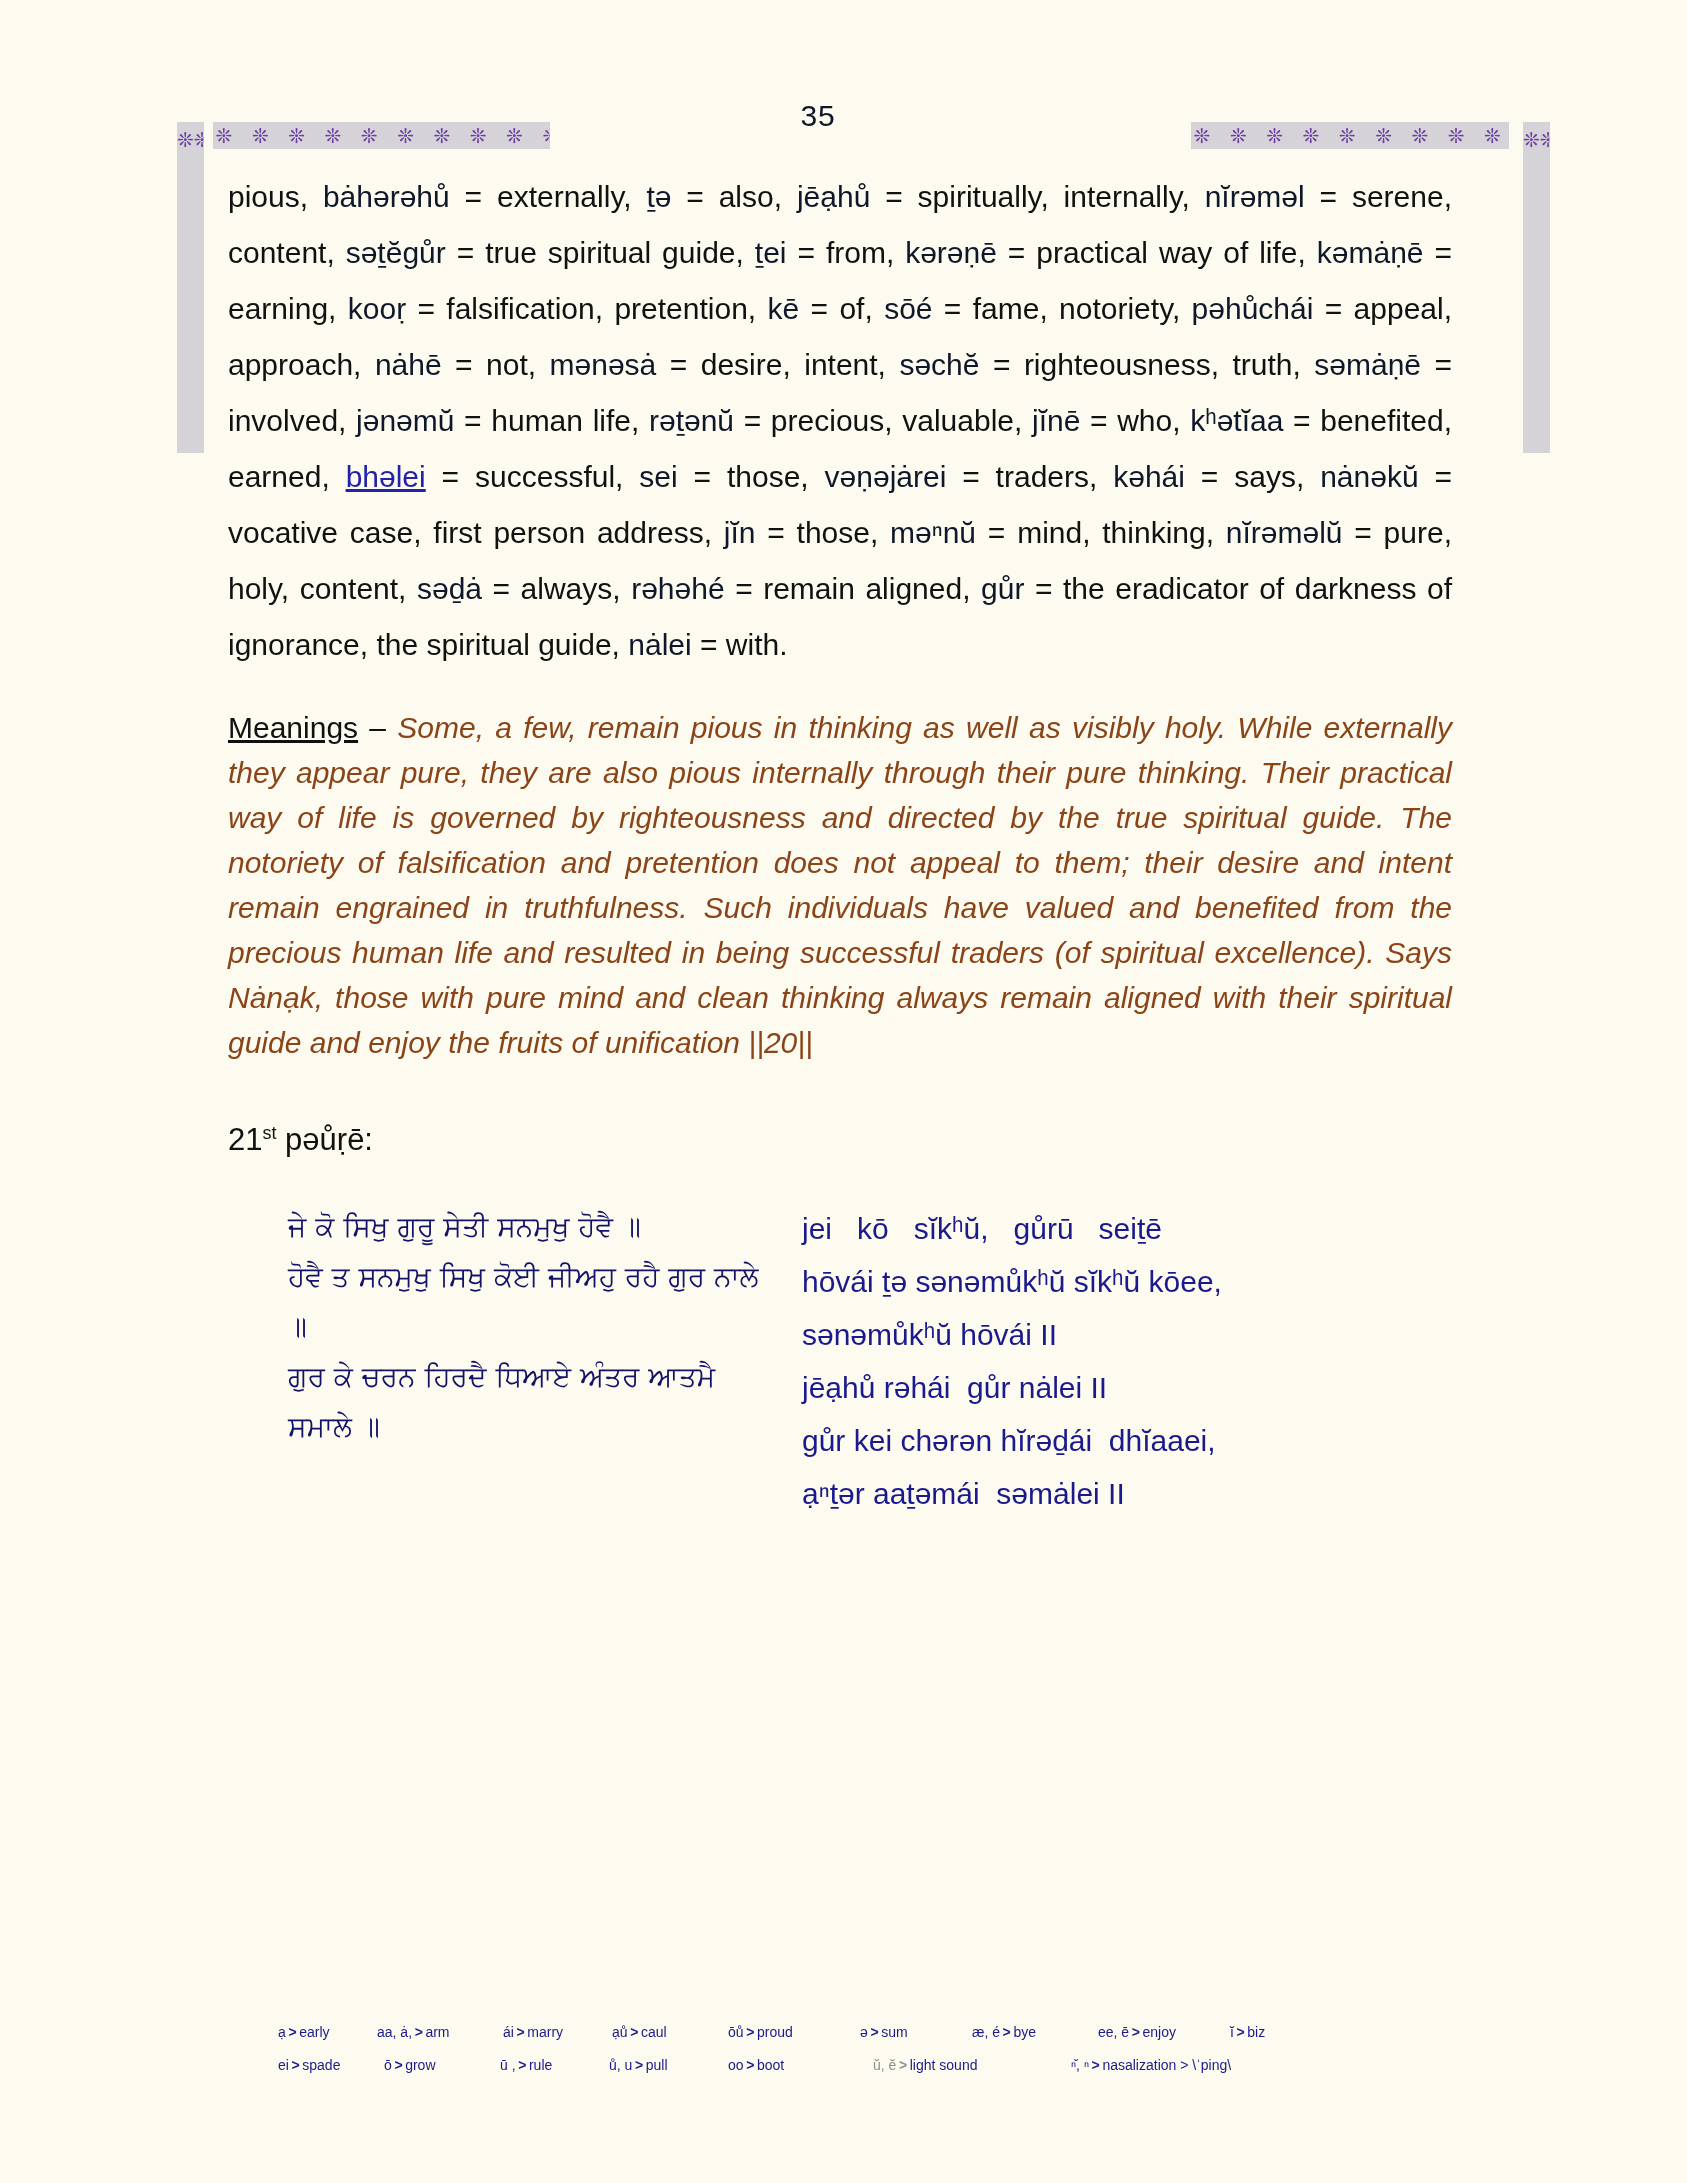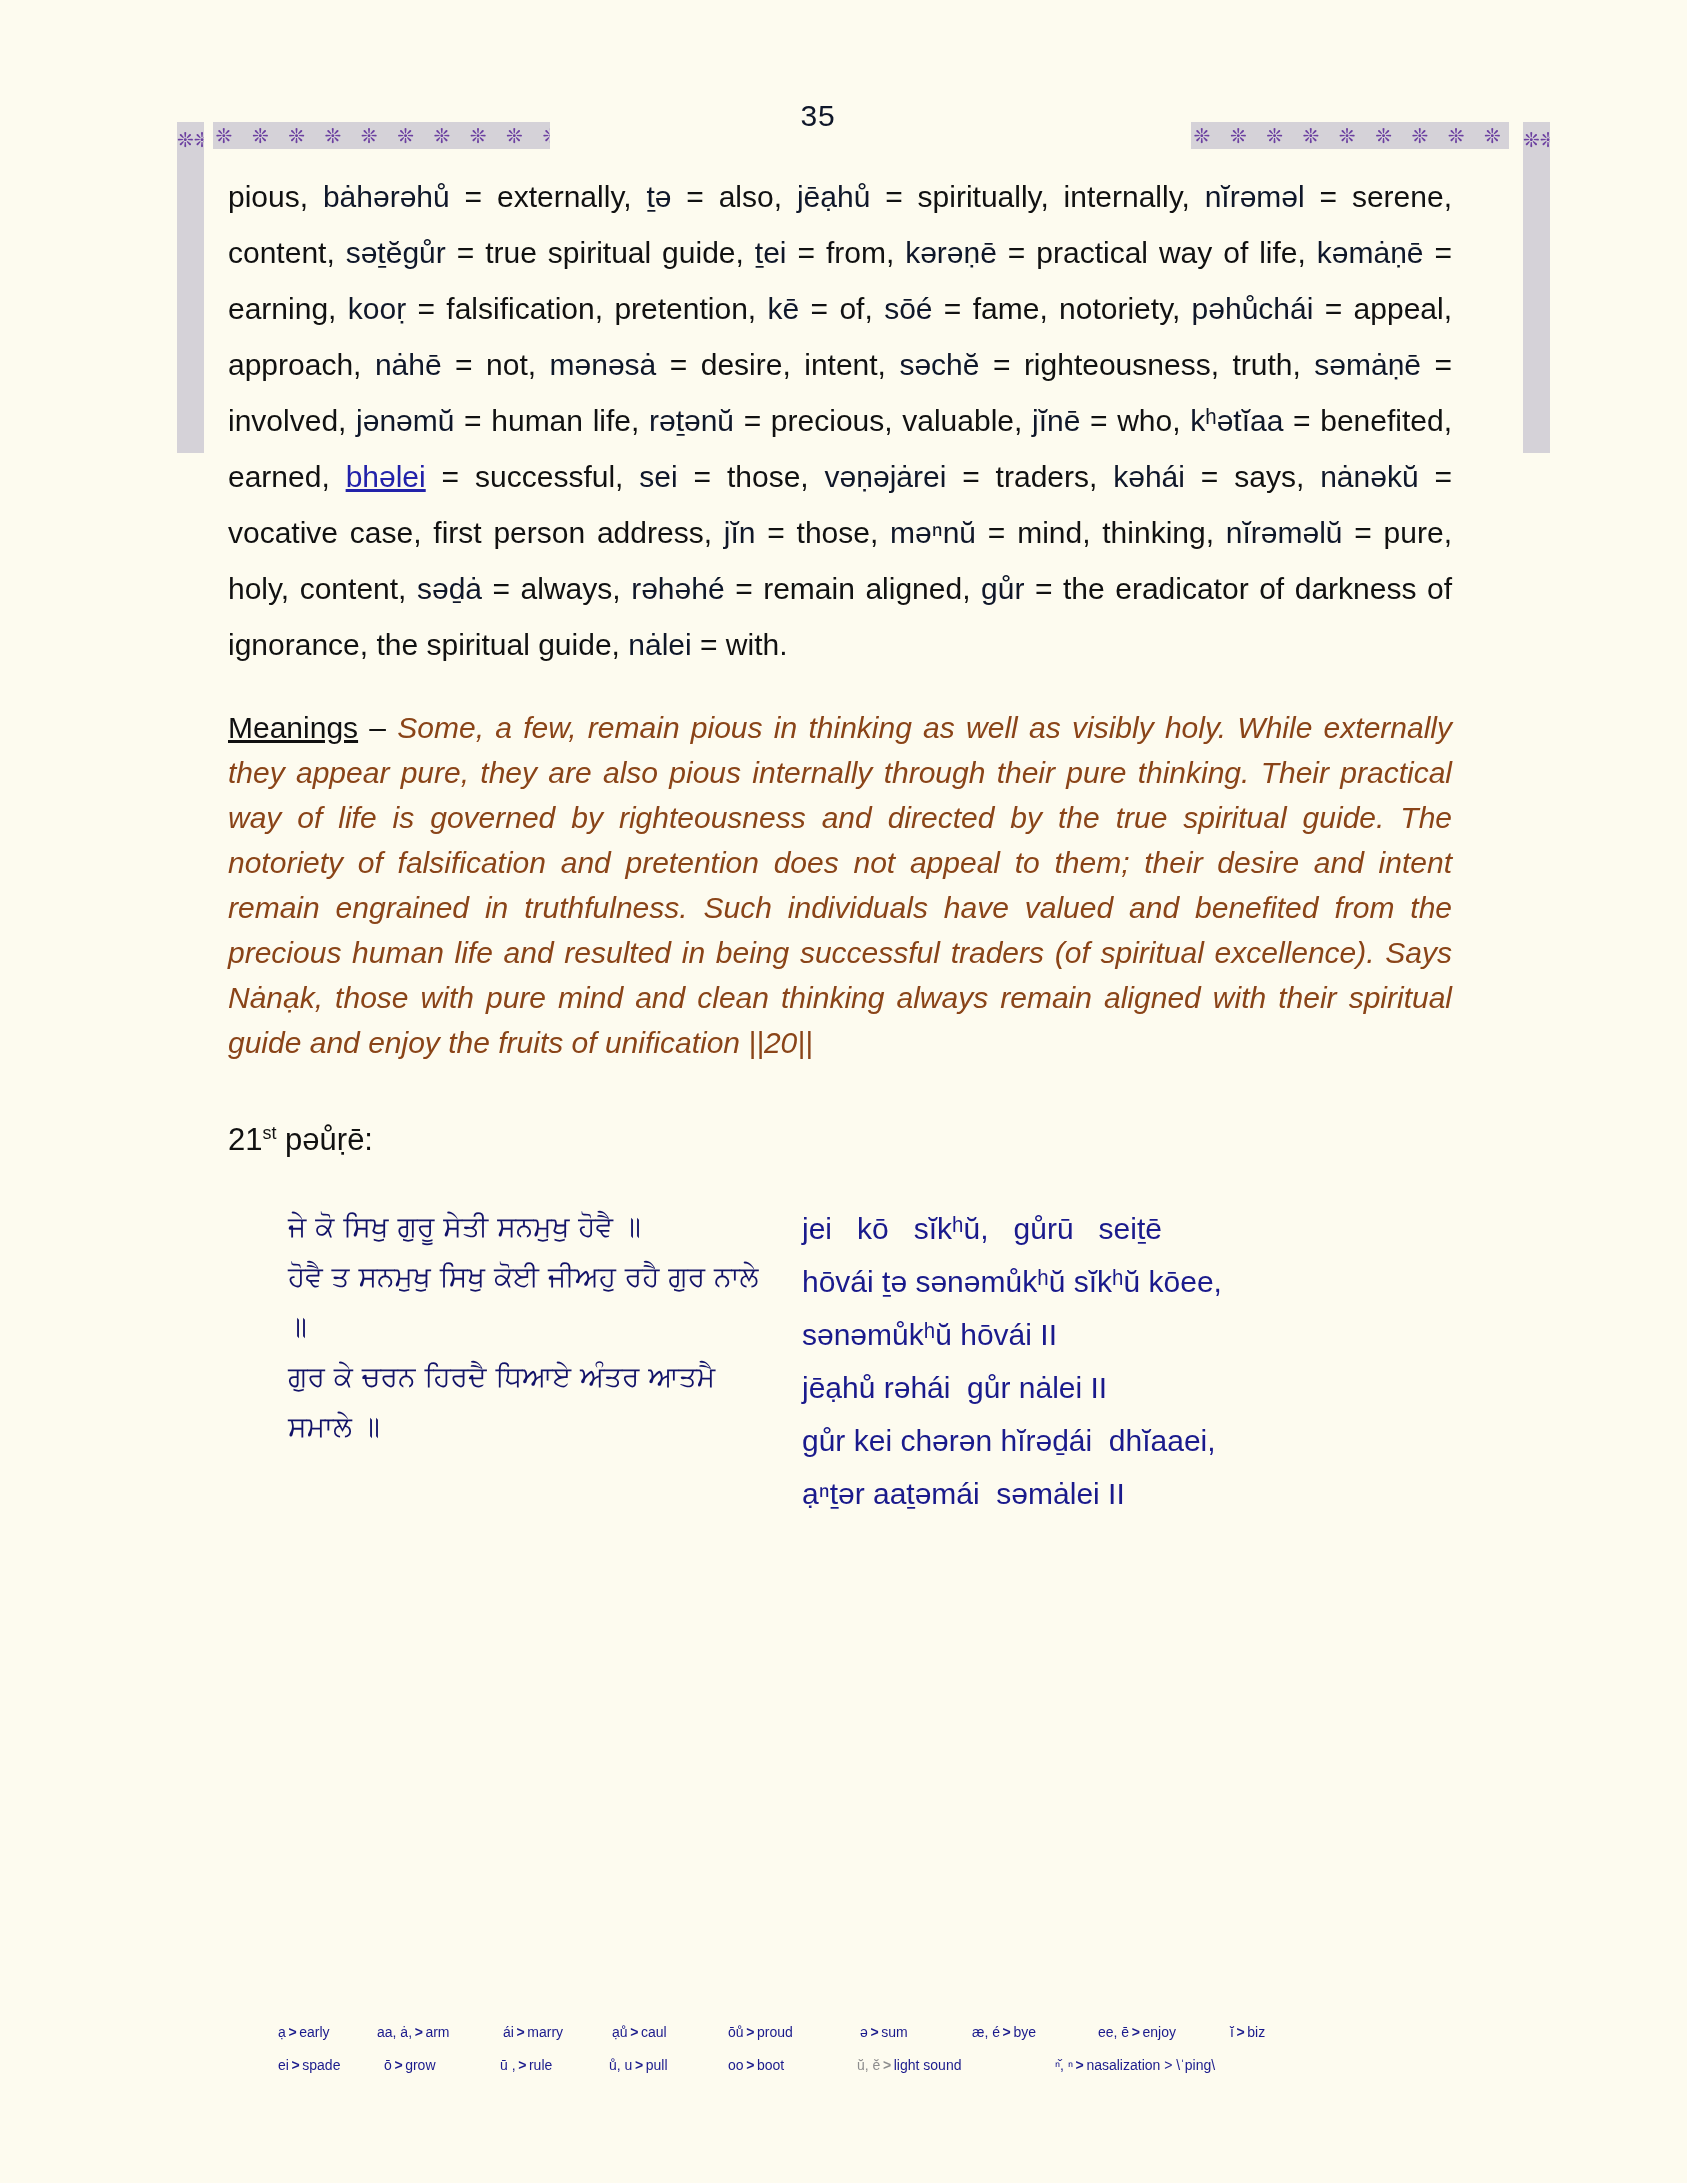--- a/index.html
+++ b/index.html
@@ -220,19 +220,19 @@
         <span class="pron-item" style="min-width: 126px;"><span>æ, é</span><span class="pron-gt">&gt;</span><span>bye</span></span>
         <span class="pron-item" style="min-width: 132px;"><span>ee, ē</span><span class="pron-gt">&gt;</span><span>enjoy</span></span>
         <span class="pron-item"><span>ĭ</span><span class="pron-gt">&gt;</span><span>biz</span></span>
       </div>
     <div class="pron-row" id="pron-row-2">
         <span class="pron-item" style="min-width: 106px;"><span>ei</span><span class="pron-gt">&gt;</span><span>spade</span></span>
         <span class="pron-item" style="min-width: 116px;"><span>ō</span><span class="pron-gt">&gt;</span><span>grow</span></span>
         <span class="pron-item" style="min-width: 109px;"><span>ū ,</span><span class="pron-gt">&gt;</span><span>rule</span></span>
         <span class="pron-item" style="min-width: 119px;"><span>ů, u</span><span class="pron-gt">&gt;</span><span>pull</span></span>
         <span class="pron-item" style="min-width: 129px;"><span>oo</span><span class="pron-gt">&gt;</span><span>boot</span></span>
-        <span class="pron-item pron-light" style="min-width: 198px;"><span>ŭ, ĕ</span><span class="pron-gt">&gt;</span><span style="color: rgb(26, 26, 140);">light sound</span></span>
+        <span class="pron-item pron-light" style="min-width: 198px; margin-left: 16px;"><span>ŭ, ĕ</span><span class="pron-gt">&gt;</span><span style="color: rgb(26, 26, 140);">light sound</span></span>
         <span class="pron-item"><span>ⁿ̌, ⁿ</span><span class="pron-gt">&gt;</span><span>nasalization &gt; \ˈping\</span></span>
       </div>
   </div>
 
 </div>
 
 
 </body></html>

